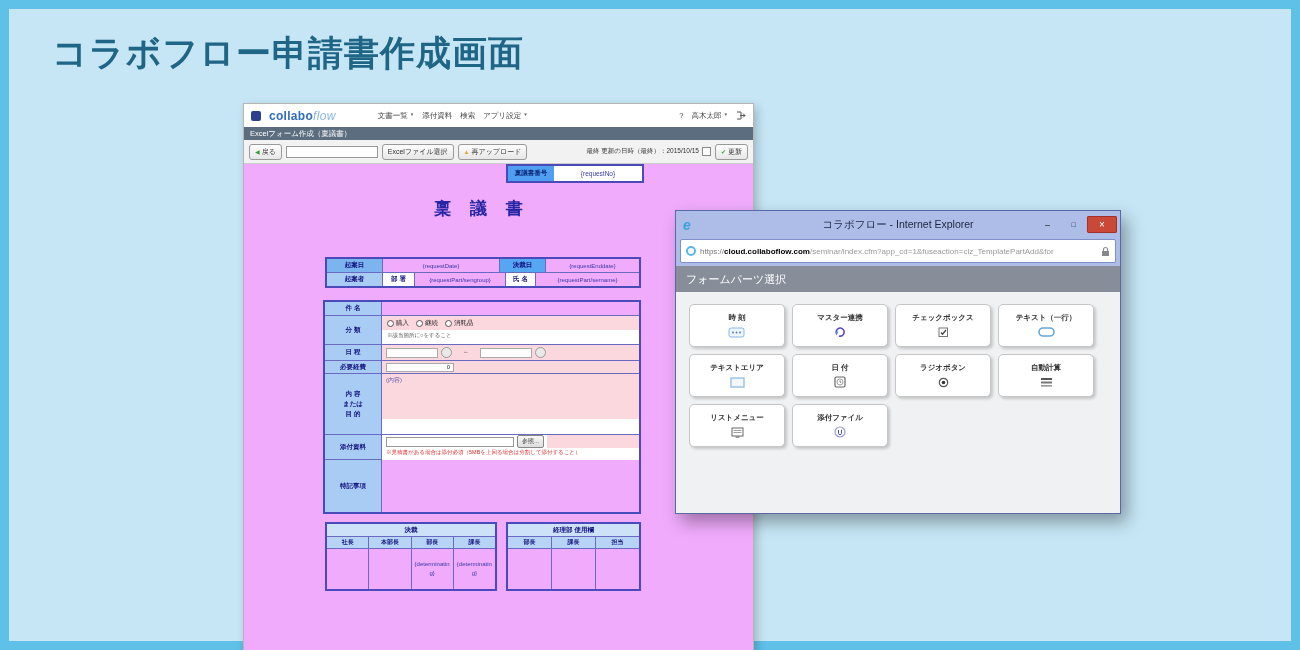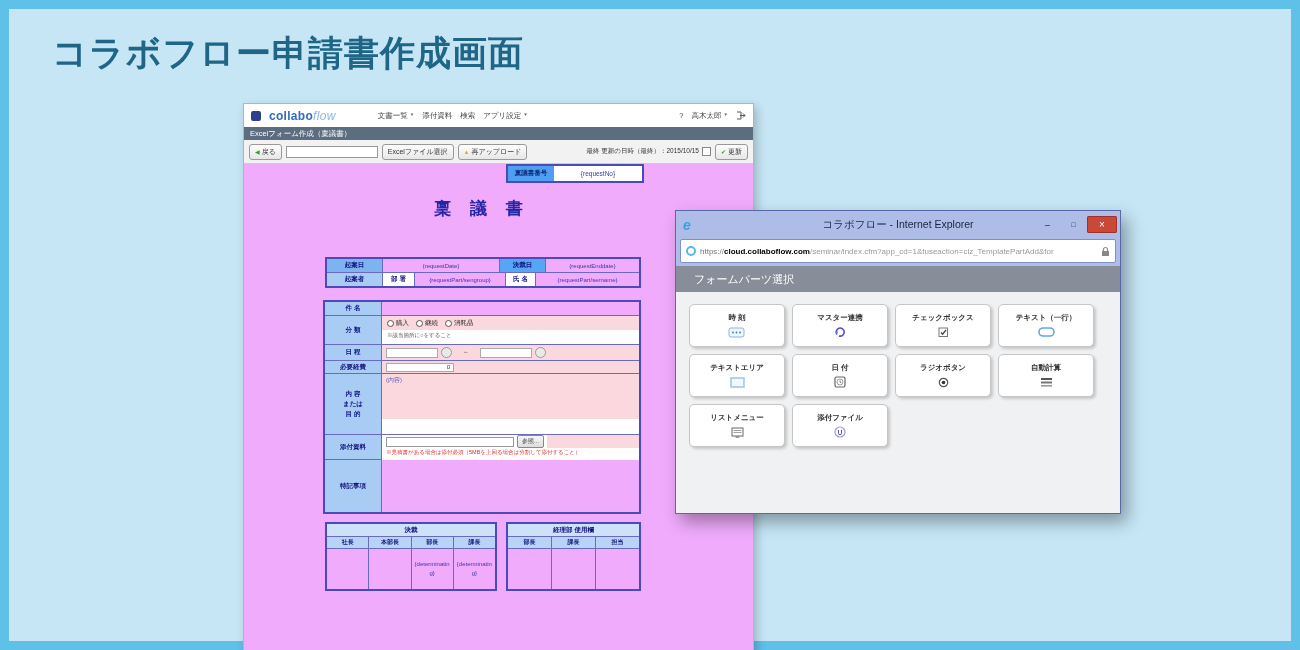--- a/index.html
+++ b/index.html
@@ -109,21 +109,21 @@
   .wb-close{background:#c94838;color:#fff;width:30px;font-size:10px;box-shadow:inset 0 0 0 1px #a03028;}
   .addr-row{height:24px;padding:1px 4px 3px;flex:none;}
   .addr{height:100%;background:#fff;border:1px solid #7f90c8;border-radius:2px;display:flex;
       align-items:center;gap:4px;padding:0 5px;box-sizing:border-box;}
   .ring{width:10px;height:10px;border:2px solid #58b8e8;border-radius:50%;box-sizing:border-box;flex:none;}
   .url{font-size:8px;white-space:nowrap;overflow:hidden;flex:1;}
   .u-scheme{color:#777;}
   .u-domain{color:#000;font-weight:bold;text-align:center;}
   .u-path{color:#999;}
   .ie-header{height:26px;background:#878e99;color:#fff;font-size:11px;display:flex;align-items:center;
-      padding-left:18px;flex:none;}
+      padding-left:10px;flex:none;}
   .ie-body{flex:1;background:#f0f1f2;padding:12px 0 0 13px;display:flex;flex-wrap:wrap;gap:7px;
       align-content:flex-start;}
   .part-btn{width:94px;height:41px;background:#fff;border:1px solid #c6c6c6;border-radius:5px;
       box-shadow:2px 2px 3px rgba(0,0,0,.18);display:flex;flex-direction:column;align-items:center;
       justify-content:center;gap:3px;cursor:pointer;}
   .pb-label{font-size:7.5px;font-weight:bold;color:#333;white-space:nowrap;}
   .pb-icon{height:12px;display:flex;align-items:center;}
 </style>
 </head>
 <body>

